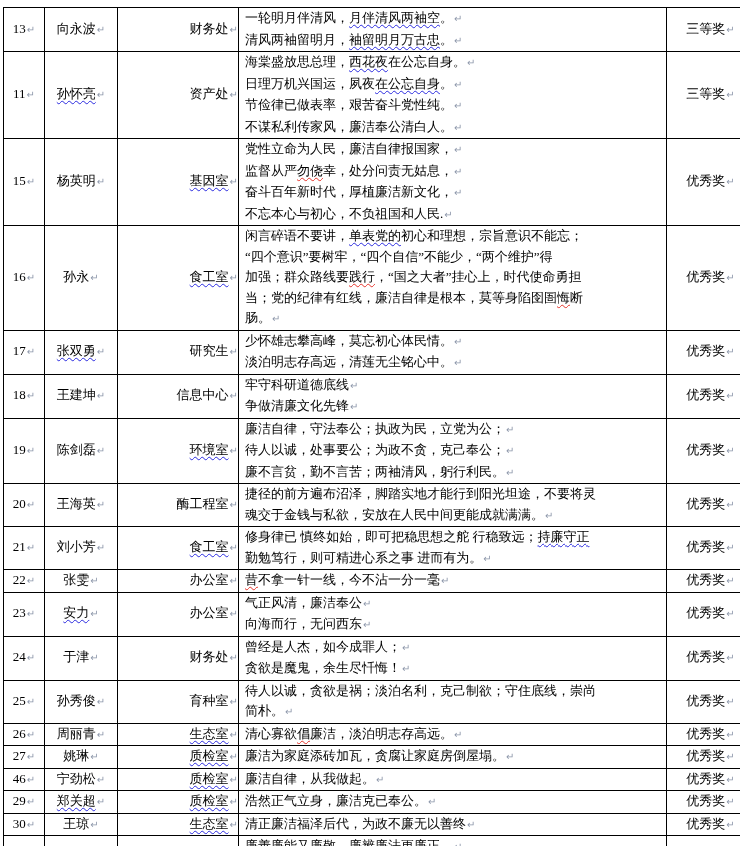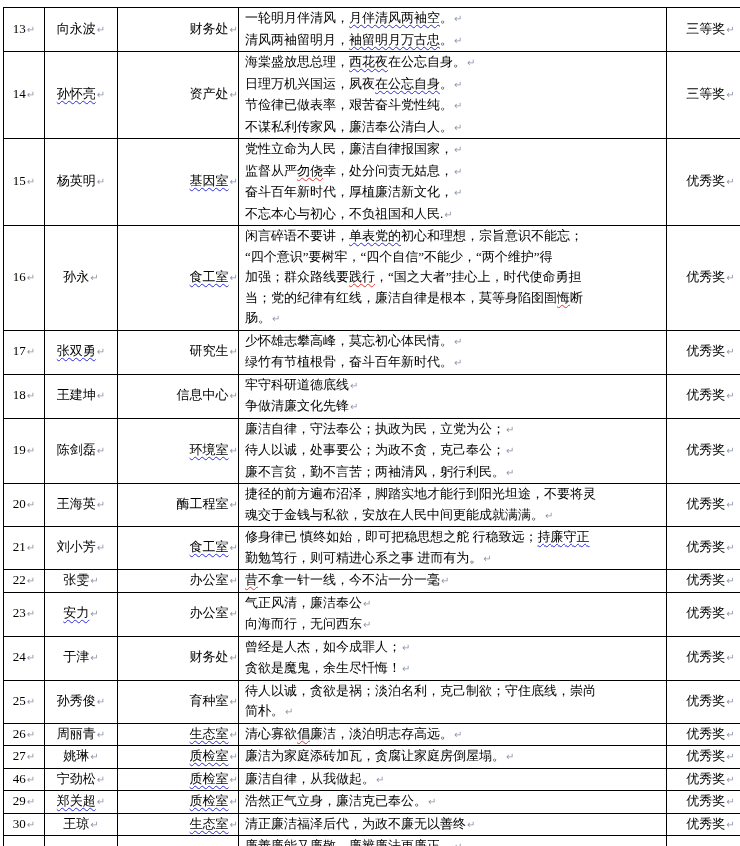--- a/index.html
+++ b/index.html
@@ -34,21 +34,21 @@
           <td class="c-num"><span>13</span><span class="pil">↵</span></td>
           <td class="c-name"><span>向永波</span><span class="pil">↵</span></td>
           <td class="c-dept"><span>财务处</span><span class="pil">↵</span></td>
           <td class="c-poem">
             <div class="pline"><span>一轮明月伴清风，</span><span class="wB">月伴清风两袖空</span><span>。</span><span class="pil">↵</span></div>
             <div class="pline"><span>清风两袖留明月，</span><span class="wB">袖留明月万古忠</span><span>。</span><span class="pil">↵</span></div>
           </td>
           <td class="c-award"><span>三等奖</span><span class="pil">↵</span></td>
         </tr>
         <tr>
-          <td class="c-num"><span>14</span><span class="pil">↵</span></td>
+          <td class="c-num"><span>11</span><span class="pil">↵</span></td>
           <td class="c-name"><span class="wB">孙怀亮</span><span class="pil">↵</span></td>
           <td class="c-dept"><span>资产处</span><span class="pil">↵</span></td>
           <td class="c-poem">
             <div class="pline"><span>海棠盛放思总理，</span><span class="wB">西花夜</span><span>在公忘自身。</span><span class="pil">↵</span></div>
             <div class="pline"><span>日理万机兴国运，夙夜</span><span class="wB">在公忘自身</span><span>。</span><span class="pil">↵</span></div>
             <div class="pline"><span>节俭律已做表率，艰苦奋斗党性纯。</span><span class="pil">↵</span></div>
             <div class="pline"><span>不谋私利传家风，廉洁奉公清白人。</span><span class="pil">↵</span></div>
           </td>
           <td class="c-award"><span>三等奖</span><span class="pil">↵</span></td>
         </tr>
@@ -76,21 +76,21 @@
             <div class="pline"><span>肠。</span><span class="pil">↵</span></div>
           </td>
           <td class="c-award"><span>优秀奖</span><span class="pil">↵</span></td>
         </tr>
         <tr>
           <td class="c-num"><span>17</span><span class="pil">↵</span></td>
           <td class="c-name"><span class="wB">张双勇</span><span class="pil">↵</span></td>
           <td class="c-dept"><span>研究生</span><span class="pil">↵</span></td>
           <td class="c-poem">
             <div class="pline"><span>少怀雄志攀高峰，莫忘初心体民情。</span><span class="pil">↵</span></div>
-            <div class="pline"><span>绿竹有节植根骨，奋斗百年新时代。</span><span class="pil">↵</span></div>
+            <div class="pline"><span>淡泊明志存高远，清莲无尘铭心中。</span><span class="pil">↵</span></div>
           </td>
           <td class="c-award"><span>优秀奖</span><span class="pil">↵</span></td>
         </tr>
         <tr>
           <td class="c-num"><span>18</span><span class="pil">↵</span></td>
           <td class="c-name"><span>王建坤</span><span class="pil">↵</span></td>
           <td class="c-dept"><span>信息中心</span><span class="pil">↵</span></td>
           <td class="c-poem">
             <div class="pline"><span>牢守科研道德底线</span><span class="pil">↵</span></div>
             <div class="pline"><span>争做清廉文化先锋</span><span class="pil">↵</span></div>

